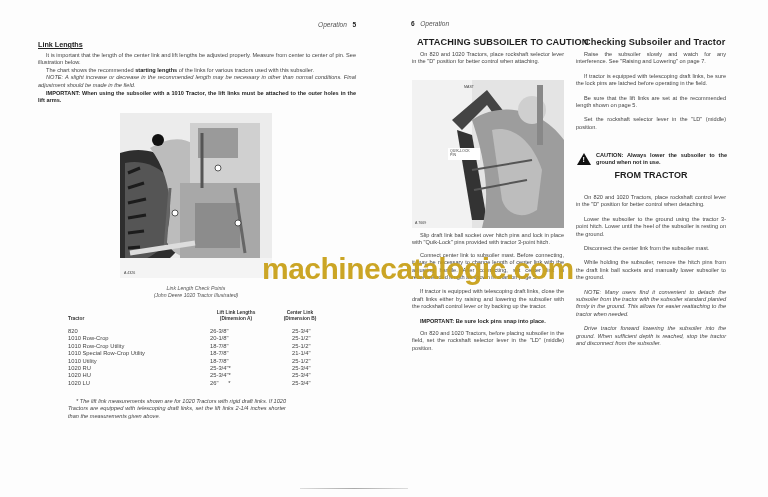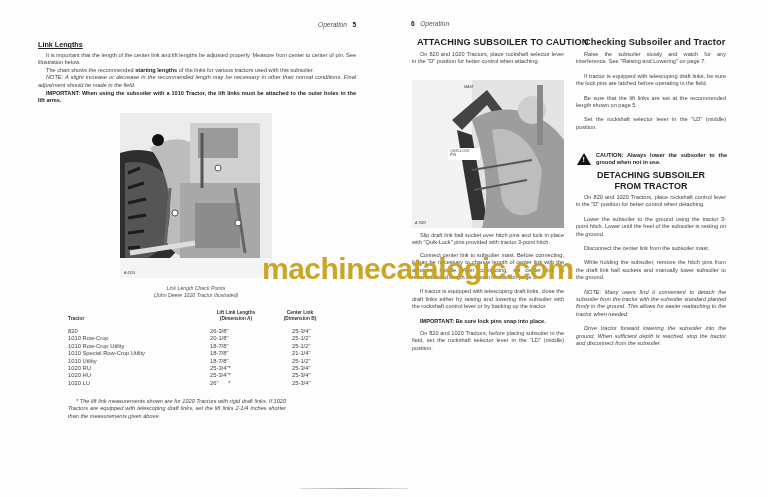--- a/index.html
+++ b/index.html
@@ -199,21 +199,20 @@
   </div>
 
   <div class="abs" style="left:577px; top:152px; width:150px; display:flex; gap:5px; align-items:flex-start;">
     <div class="caution-icon" style="margin-top:1px;">
         <span>!</span>
       </div>
     <p class="t b noind" style="flex:1;">CAUTION: Always lower the subsoiler to the ground when not in use.</p>
   </div>
 
   <div class="abs h-center" style="left:576px; top:170px; width:150px;">
-    <div>DETACHING SUBSOILER</div>
     <div>FROM TRACTOR</div>
   </div>
 
   <div class="abs" style="left:576px; top:194px; width:150px;">
     <p class="t">On 820 and 1020 Tractors, place rockshaft control lever in the "D" position for better control when detaching.</p>
     <p class="t" style="margin-top:7px;">Lower the subsoiler to the ground using the tractor 3-point hitch. Lower until the heel of the subsoiler is resting on the ground.</p>
     <p class="t" style="margin-top:7px;">Disconnect the center link from the subsoiler mast.</p>
     <p class="t" style="margin-top:7px;">While holding the subsoiler, remove the hitch pins from the draft link ball sockets and manually lower subsoiler to the ground.</p>
     <p class="t i" style="margin-top:7px;">NOTE: Many users find it convenient to detach the subsoiler from the tractor with the subsoiler standard planted firmly in the ground. This allows for easier reattaching to the tractor when needed.</p>
     <p class="t i" style="margin-top:7px;">Drive tractor forward lowering the subsoiler into the ground. When sufficient depth is reached, stop the tractor and disconnect from the subsoiler.</p>

